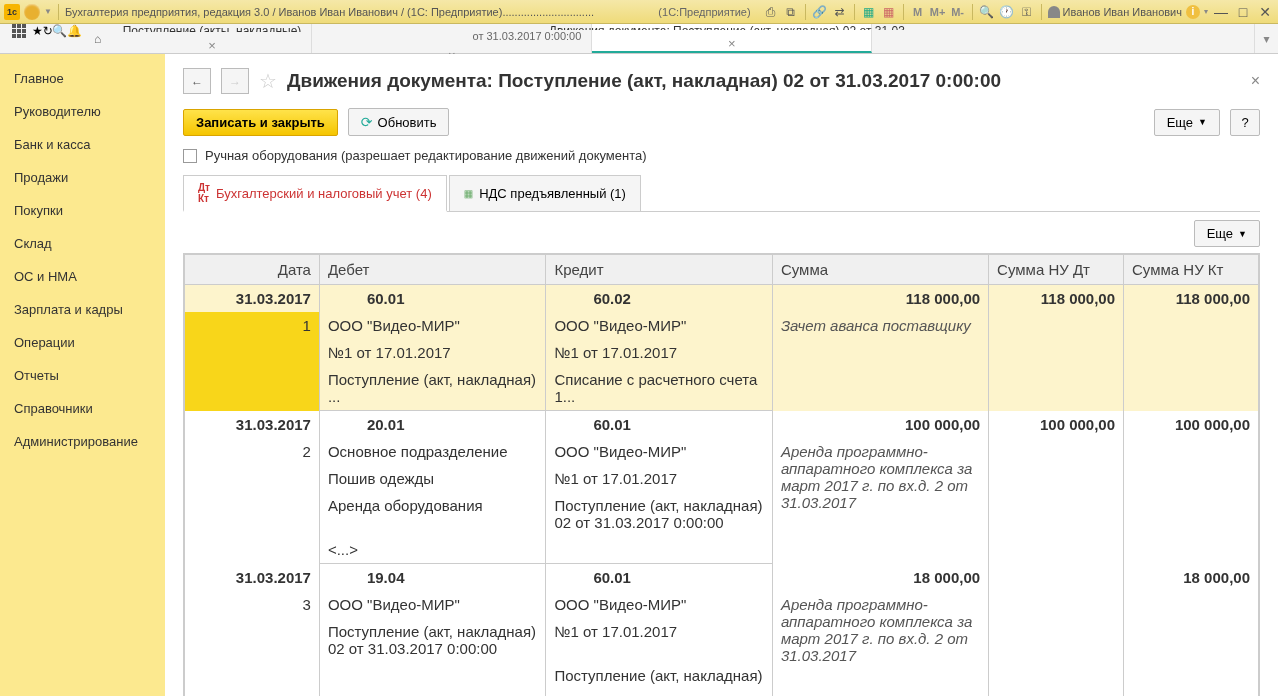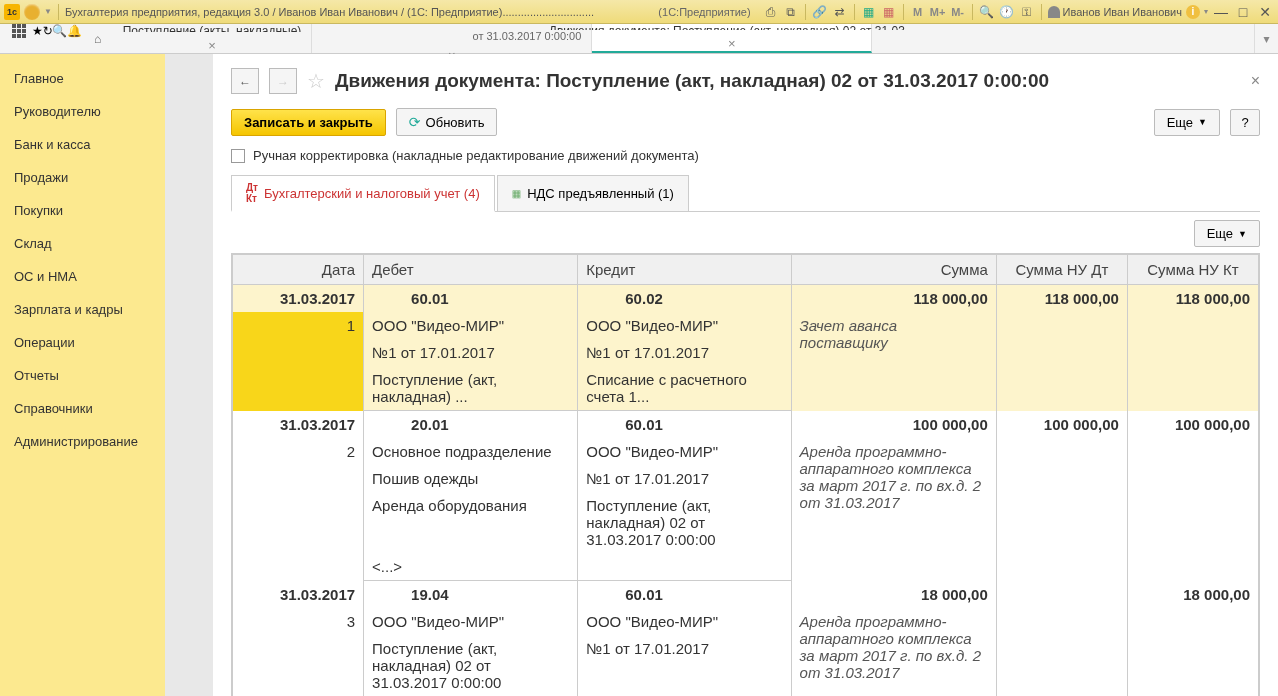--- a/index.html
+++ b/index.html
@@ -26,21 +26,21 @@
 .tabbar { height: 30px; background: #f4f4f4; border-bottom: 1px solid #ccc; display: flex; align-items: stretch; padding-left: 6px; }
 .tabbar .home { width: 30px; display: flex; align-items: center; justify-content: center; color: #666; cursor: pointer; }
 .tab { display: flex; align-items: center; padding: 0 10px; border-right: 1px solid #ddd; color: #333; cursor: pointer; gap: 6px; max-width: 280px; flex-direction: column; }
 .tab.active { background: #fff; border-bottom: 2px solid #2a9; }
 .tab .tab-label { white-space: nowrap; overflow: hidden; text-overflow: ellipsis; font-size: 12px; }
 .tab .close { color: #888; font-size: 13px; }
 .tab .date-part { color: #666; font-size: 11px; margin-left: auto; }
 .tabbar .right-dd { margin-left: auto; width: 24px; display: flex; align-items: center; justify-content: center; color: #888; border-left: 1px solid #ddd; }
 
 
-.main { display: flex; height: calc(696px - 24px - 30px); gap: 48px; }
+.main { display: flex; height: calc(696px - 24px - 30px); }
 .sidebar { width: 165px; background: #fce98f; padding: 8px 0; }
 .sidebar .item { padding: 9px 14px; color: #333; font-size: 13px; cursor: pointer; }
 
 .content { flex: 1; background: #fff; padding: 14px 18px; overflow: auto; position: relative; }
 .page-head { display: flex; align-items: center; gap: 10px; margin-bottom: 14px; }
 .nav-btn { width: 28px; height: 26px; border: 1px solid #bbb; background: #f5f5f5; display: flex; align-items: center; justify-content: center; color: #555; cursor: pointer; }
 .nav-btn.disabled { color: #ccc; }
 .star { color: #ccc; font-size: 20px; cursor: pointer; }
 .page-title { font-size: 19px; color: #333; }
 .page-close { margin-left: auto; color: #888; font-size: 16px; cursor: pointer; }
@@ -61,21 +61,21 @@
 .doc-tab .dt-icon { font-size: 10px; }
 .dt-icon.red { color: #c33; font-weight: bold; }
 .dt-icon.grn { color: #6a6; }
 
 .table-actions { display: flex; justify-content: flex-end; margin-bottom: 6px; }
 
 
 .table-wrap { border: 1px solid #ccc; }
 table { width: 100%; border-collapse: collapse; font-size: 15px; }
 th { background: #f0f0f0; border: 1px solid #ccc; padding: 6px 8px; text-align: left; color: #444; font-weight: normal; }
-th.num { text-align: center; }
+th.num { text-align: left; }
 td { border-left: 1px solid #ccc; border-right: 1px solid #ccc; padding: 5px 8px; vertical-align: top; color: #333; }
 td.num { text-align: right; white-space: nowrap; }
 tr.header-row td { font-weight: bold; padding-left: 47px; }
 tr.hl td { background: #fdf4cc; }
 tr.hl-strong td:first-child { background: #f8d61a; }
 tr.sep-row td { border-bottom: 1px solid #ccc; }
 .italic { font-style: italic; color: #555; }
 .date-col { width: 90px; text-align: right; }
 .debit-col, .credit-col { width: 220px; }
 .sum-col { width: 210px; }
@@ -187,21 +187,21 @@
       </button>
       <button class="btn more-btn">
         <span>Еще</span>
         <span style="font-size:9px;">▼</span>
       </button>
       <button class="btn help-btn">?</button>
     </div>
 
     <div class="checkbox-row">
       <div class="checkbox"></div>
-      <span>Ручная корректировка (накладные редактирование движений документа)</span>
+      <span>Ручная оборудования (разрешает редактирование движений документа)</span>
     </div>
 
     <div class="doc-tabs">
       <div class="doc-tab active">
         <span class="dt-icon red">Дт<br>Кт</span>
         <span>Бухгалтерский и налоговый учет (4)</span>
       </div>
       <div class="doc-tab">
         <span class="dt-icon grn">▦</span>
         <span>НДС предъявленный (1)</span>
@@ -215,21 +215,21 @@
       </button>
     </div>
 
     <div class="table-wrap">
       <table>
         <thead>
           <tr>
             <th class="date-col">Дата</th>
             <th class="debit-col">Дебет</th>
             <th class="credit-col">Кредит</th>
-            <th class="sum-col num" style="text-align:right;">Сумма</th>
+            <th class="sum-col num" style="text-align:left;">Сумма</th>
             <th class="nu-col num">Сумма НУ Дт</th>
             <th class="nu-col num">Сумма НУ Кт</th>
           </tr>
         </thead>
         <tbody id="tbody">
             <tr class="header-row hl">
               <td class="date-col">31.03.2017</td>
               <td>60.01</td>
               <td>60.02</td>
               <td class="num">118 000,00</td>

